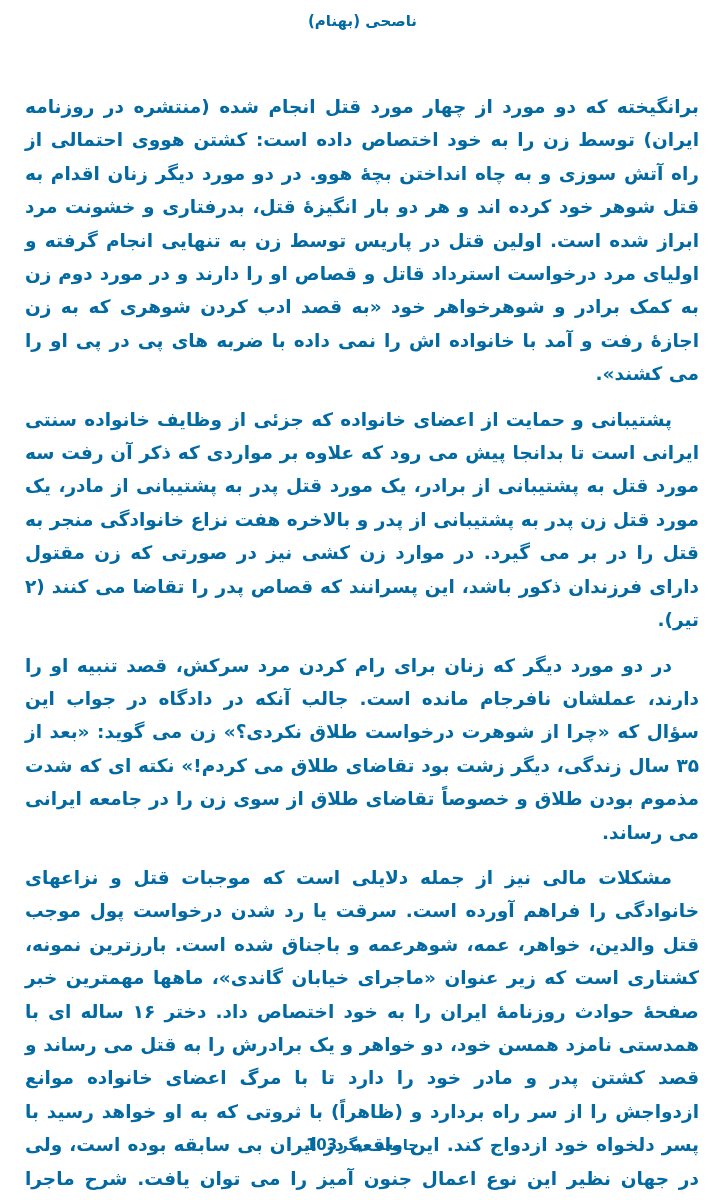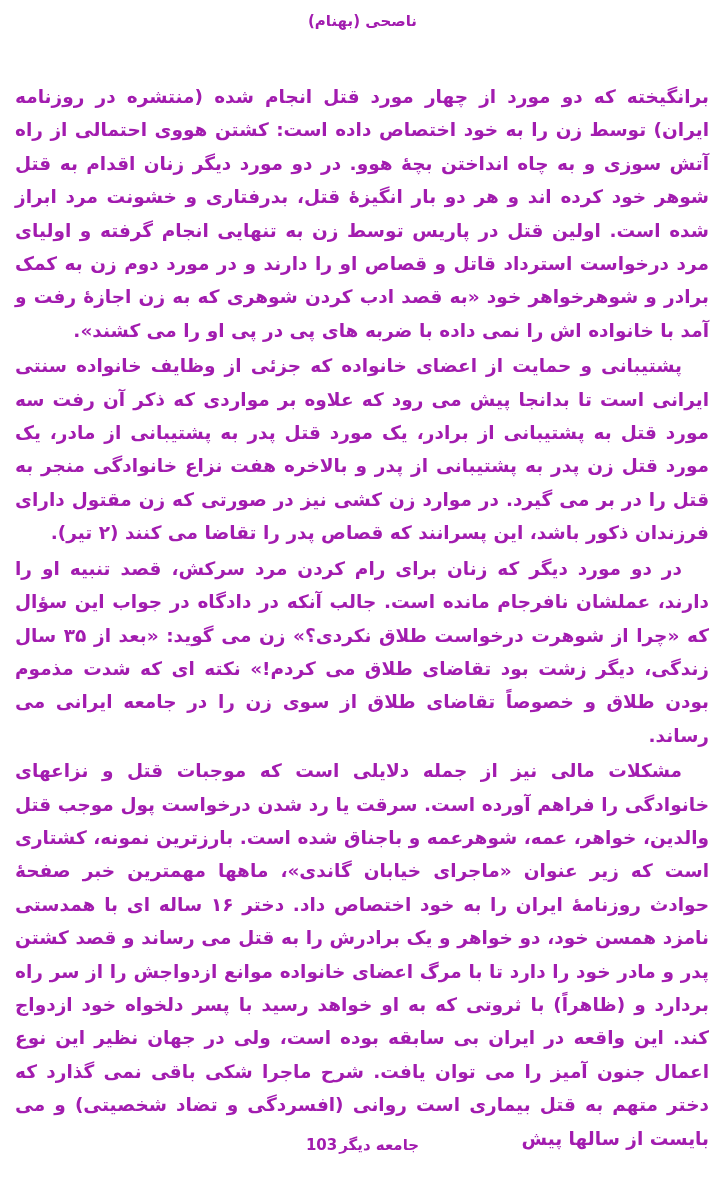--- a/index.html
+++ b/index.html
@@ -5,21 +5,21 @@
   html, body {
     margin: 0;
     padding: 0;
     background: #ffffff;
   }
   .page {
     position: relative;
     width: 725px;
     height: 1200px;
     background: #ffffff;
-    color: #a21caf;
+    color: #0369a1;
     font-family: "DejaVu Sans", sans-serif;
     direction: rtl;
     overflow: hidden;
   }
   .page-header {
     position: absolute;
     top: 12px;
     left: 0;
     right: 0;
     text-align: center;
@@ -32,21 +32,21 @@
     top: 78px;
     right: 14px;
     left: 13px;
     font-size: 18.5px;
     font-weight: 700;
     line-height: 33.4px;
     text-align: justify;
     text-justify: inter-word;
   }
   .body-text p {
-    margin: 2px;
+    margin: 12px;
     padding: 0;
   }
   .body-text p.indent {
     text-indent: 27px;
   }
   .page-footer {
     position: absolute;
     top: 1136px;
     left: 0;
     right: 0;

